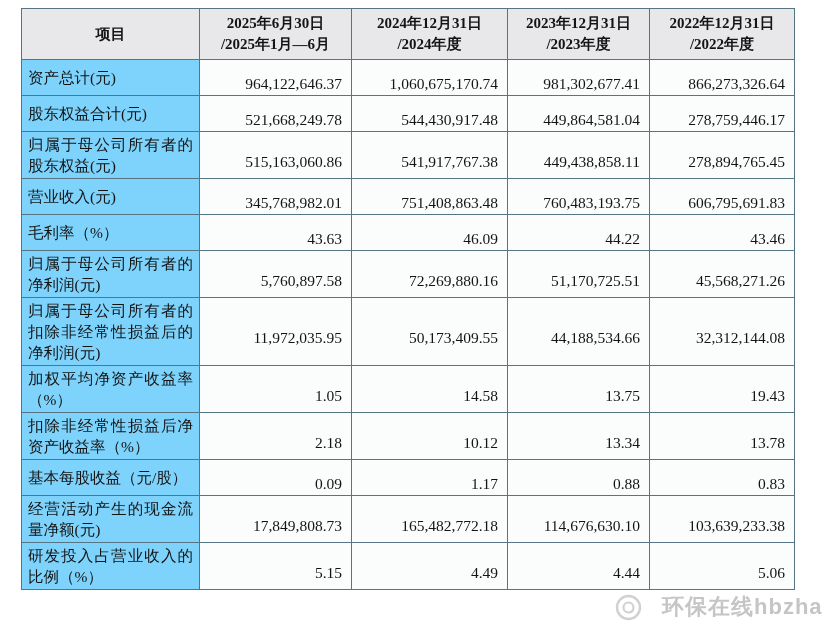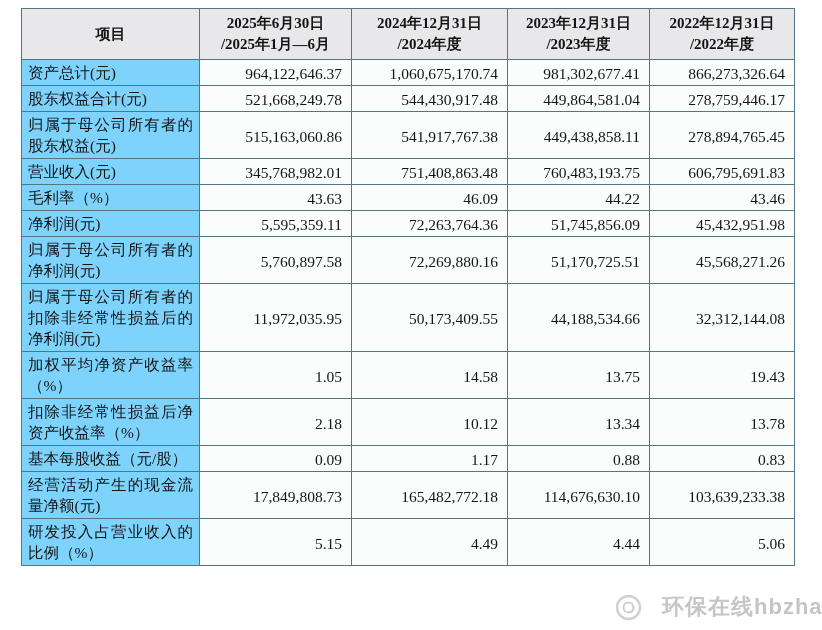--- a/index.html
+++ b/index.html
@@ -25,21 +25,21 @@
   table{border:1px solid #567584;}
   th{
     background:#e8e8ea;font-weight:bold;text-align:center;
     padding:4px 2px;font-size:15px;line-height:21px;
   }
   td.label{
     background:#7dd3fc;text-align:justify;text-justify:inter-character;
     padding:2px 6px;line-height:21px;
   }
   td.num{
-    background:#fbfcfc;text-align:right;padding:4px 9px 1px 2px;
+    background:#fbfcfc;text-align:right;padding:14px 9px 1px 2px;
   }
   .watermark{
     position:absolute;left:615px;top:592px;display:flex;align-items:center;gap:20px;
     color:rgba(150,150,150,0.55);pointer-events:none;justify-content:flex-end;
   }
   .watermark .wm-text{
     font-size:22px;font-weight:bold;letter-spacing:1px;white-space:nowrap;
     font-family:"Liberation Sans","DejaVu Sans",sans-serif;
   }
   .watermark svg{display:block;opacity:0.8;}
@@ -109,27 +109,20 @@
           <td class="num">606,795,691.83</td>
         </tr>
         <tr>
           <td class="label">毛利率（%）</td>
           <td class="num">43.63</td>
           <td class="num">46.09</td>
           <td class="num">44.22</td>
           <td class="num">43.46</td>
         </tr>
         <tr>
-          <td class="label">净利润(元)</td>
-          <td class="num">5,595,359.11</td>
-          <td class="num">72,263,764.36</td>
-          <td class="num">51,745,856.09</td>
-          <td class="num">45,432,951.98</td>
-        </tr>
-        <tr>
           <td class="label">归属于母公司所有者的净利润(元)</td>
           <td class="num">5,760,897.58</td>
           <td class="num">72,269,880.16</td>
           <td class="num">51,170,725.51</td>
           <td class="num">45,568,271.26</td>
         </tr>
         <tr>
           <td class="label">归属于母公司所有者的扣除非经常性损益后的净利润(元)</td>
           <td class="num">11,972,035.95</td>
           <td class="num">50,173,409.55</td>

